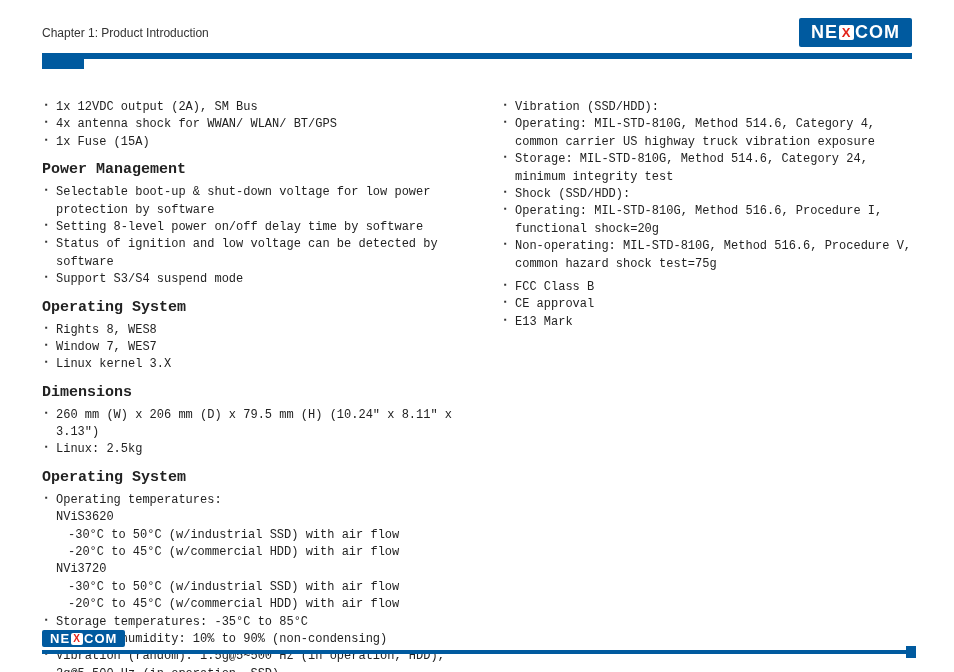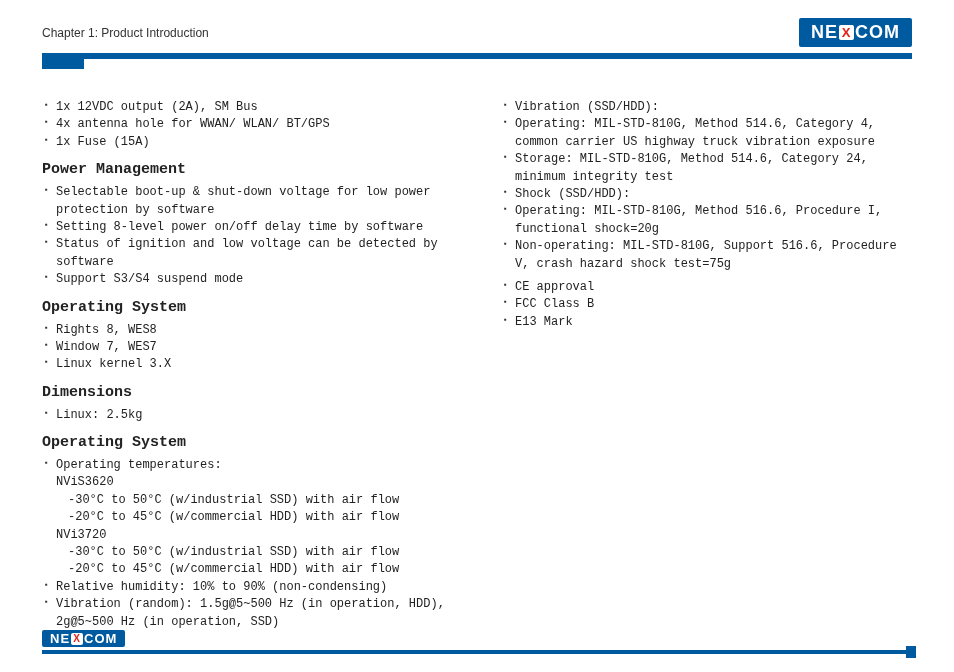--- a/index.html
+++ b/index.html
@@ -127,73 +127,75 @@
   </div>
   <div class="header-rule">
     <div class="header-accent"></div>
   </div>
 
   <div class="content">
     <div class="col">
 
       <ul class="speclist">
         <li>1x 12VDC output (2A), SM Bus</li>
-        <li>4x antenna hole for WWAN/ WLAN/ BT/GPS</li>
+        <li>4x antenna shock for WWAN/ WLAN/ BT/GPS</li>
         <li>1x Fuse (15A)</li>
       </ul>
 
       <div class="section-heading">Power Management</div>
       <ul class="speclist">
         <li>Selectable boot-up &amp; shut-down voltage for low power protection by software</li>
         <li>Setting 8-level power on/off delay time by software</li>
         <li>Status of ignition and low voltage can be detected by software</li>
         <li>Support S3/S4 suspend mode</li>
       </ul>
 
       <div class="section-heading">Operating System</div>
       <ul class="speclist">
         <li>Rights 8, WES8</li>
         <li>Window 7, WES7</li>
         <li>Linux kernel 3.X</li>
       </ul>
 
       <div class="section-heading">Dimensions</div>
       <ul class="speclist">
+        <li>260 mm (W) x 206 mm (D) x 79.5 mm (H) (10.24" x 8.11" x 3.13")</li>
         <li>Linux: 2.5kg</li>
       </ul>
 
       <div class="section-heading">Operating System</div>
       <ul class="speclist">
         <li>
           <span class="subline">Operating temperatures:</span>
           <span class="subline indent1">NViS3620</span>
           <span class="subline indent2">-30°C to 50°C (w/industrial SSD) with air flow</span>
           <span class="subline indent2">-20°C to 45°C (w/commercial HDD) with air flow</span>
           <span class="subline indent1">NVi3720</span>
           <span class="subline indent2">-30°C to 50°C (w/industrial SSD) with air flow</span>
           <span class="subline indent2">-20°C to 45°C (w/commercial HDD) with air flow</span>
         </li>
+        <li>Storage temperatures: -35°C to 85°C</li>
         <li>Relative humidity: 10% to 90% (non-condensing)</li>
         <li>Vibration (random): 1.5g@5~500 Hz (in operation, HDD), 2g@5~500 Hz (in operation, SSD)</li>
       </ul>
     </div>
 
     <div class="col">
       <ul class="speclist">
         <li>Vibration (SSD/HDD):</li>
         <li>Operating: MIL-STD-810G, Method 514.6, Category 4, common carrier US highway truck vibration exposure</li>
         <li>Storage: MIL-STD-810G, Method 514.6, Category 24, minimum integrity test</li>
         <li>Shock (SSD/HDD):</li>
         <li>Operating: MIL-STD-810G, Method 516.6, Procedure I, functional shock=20g</li>
-        <li>Non-operating: MIL-STD-810G, Support 516.6, Procedure V, crash hazard shock test=75g</li>
-      </ul>
-
-      <ul class="speclist">
+        <li>Non-operating: MIL-STD-810G, Method 516.6, Procedure V, common hazard shock test=75g</li>
+      </ul>
+
+      <ul class="speclist">
+        <li>FCC Class B</li>
         <li>CE approval</li>
-        <li>FCC Class B</li>
         <li>E13 Mark</li>
       </ul>
     </div>
   </div>
 </div>
 
 <div class="footer">
   <div class="footer-logo">
     <span>NE</span>
     <span class="logo-x">X</span>

